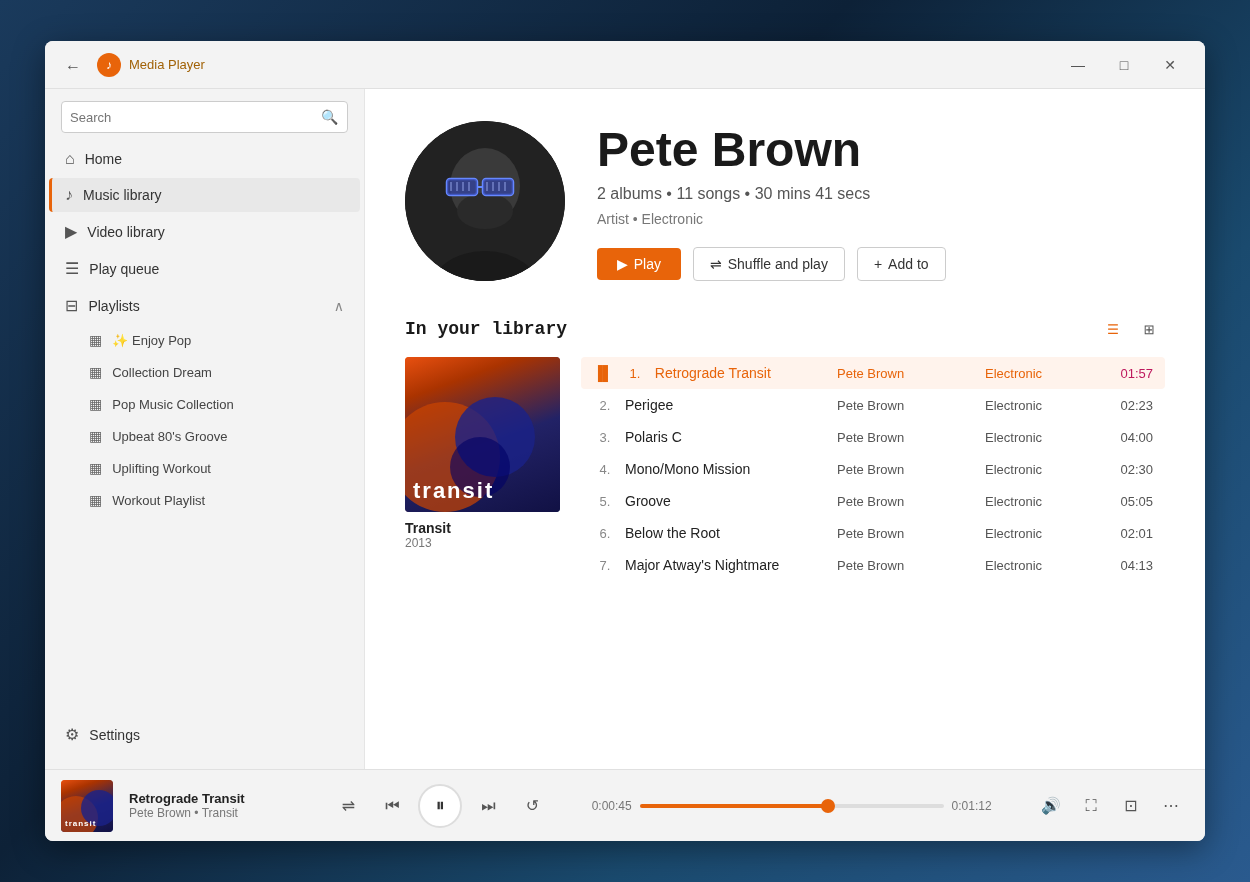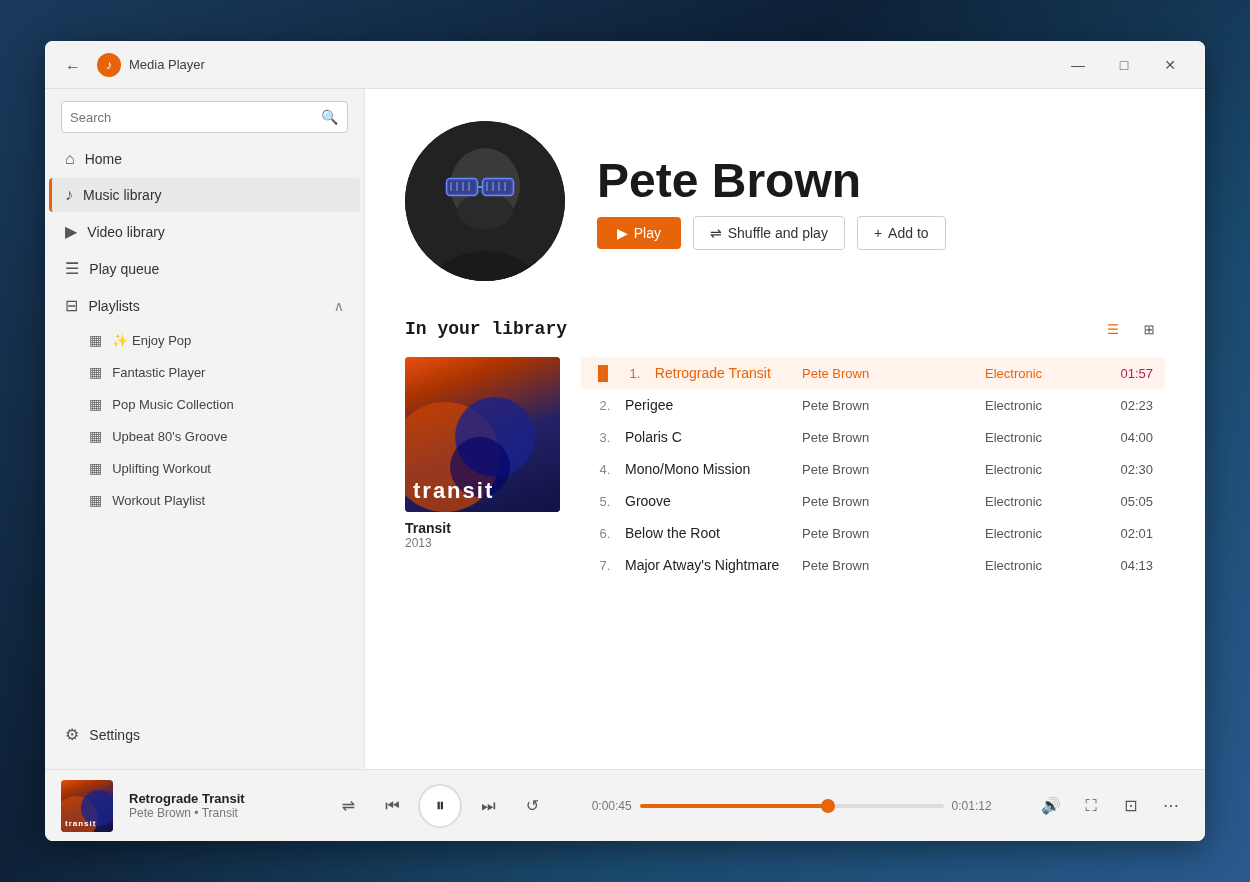--- a/index.html
+++ b/index.html
@@ -44,21 +44,21 @@
     .titlebar-icon {
       width: 24px; height: 24px;
       background: #e8640a;
       border-radius: 50%;
       display: flex; align-items: center; justify-content: center;
       margin: 0 8px;
       color: white; font-size: 12px;
     }
     .titlebar-title {
       font-size: 13px;
-      color: #404040;
+      color: #a16207;
       font-weight: 400;
     }
     .titlebar-controls {
       margin-left: auto;
       display: flex; gap: 0;
     }
     .titlebar-btn {
       width: 46px; height: 32px;
       border: none; background: transparent;
       cursor: pointer;
@@ -321,21 +321,21 @@
       font-size: 14px; color: #222;
     }
     .track-row.active .track-title { color: #e8640a; font-weight: 500; }
     .track-artist {
       width: 140px;
       font-size: 13px; color: #555;
     }
     .track-row.active .track-artist { color: #e8640a; }
     .track-genre {
       width: 110px;
-      font-size: 13px; color: #555; margin-left: 35px;
+      font-size: 13px; color: #555;
     }
     .track-row.active .track-genre { color: #e8640a; }
     .track-duration {
       width: 50px; text-align: right;
       font-size: 13px; color: #555;
     }
     .track-row.active .track-duration { color: #be185d; }
 
     
     .player-bar {
@@ -484,21 +484,21 @@
         <span class="nav-label">Playlists</span>
         <span style="margin-left:auto;font-size:14px;color:#888;">∧</span>
       </div>
 
       <div class="playlist-item">
         <span class="playlist-icon">▦</span>
         <span>✨ Enjoy Pop</span>
       </div>
       <div class="playlist-item">
         <span class="playlist-icon">▦</span>
-        <span>Fantastic Player</span>
+        <span>Collection Dream</span>
       </div>
       <div class="playlist-item">
         <span class="playlist-icon">▦</span>
         <span>Pop Music Collection</span>
       </div>
       <div class="playlist-item">
         <span class="playlist-icon">▦</span>
         <span>Upbeat 80's Groove</span>
       </div>
       <div class="playlist-item">
@@ -546,20 +546,22 @@
               <line x1="64" y1="61" x2="64" y2="70" stroke="#aabbff" stroke-width="1" opacity="0.8"></line>
               <line x1="82" y1="61" x2="82" y2="70" stroke="#aabbff" stroke-width="1" opacity="0.8"></line>
               <line x1="88" y1="61" x2="88" y2="70" stroke="#aabbff" stroke-width="1" opacity="0.8"></line>
               <line x1="94" y1="61" x2="94" y2="70" stroke="#aabbff" stroke-width="1" opacity="0.8"></line>
               <line x1="100" y1="61" x2="100" y2="70" stroke="#aabbff" stroke-width="1" opacity="0.8"></line>
             </svg>
           </div>
         </div>
         <div class="artist-info">
           <div class="artist-name">Pete Brown</div>
+          <div class="artist-stats">2 albums • 11 songs • 30 mins 41 secs</div>
+          <div class="artist-type">Artist • Electronic</div>
           <div class="artist-actions">
             <button class="btn-play">
               <span>▶</span>
               <span>Play</span>
             </button>
             <button class="btn-shuffle">
               <span>⇌</span>
               <span>Shuffle and play</span>
             </button>
             <button class="btn-addto">

